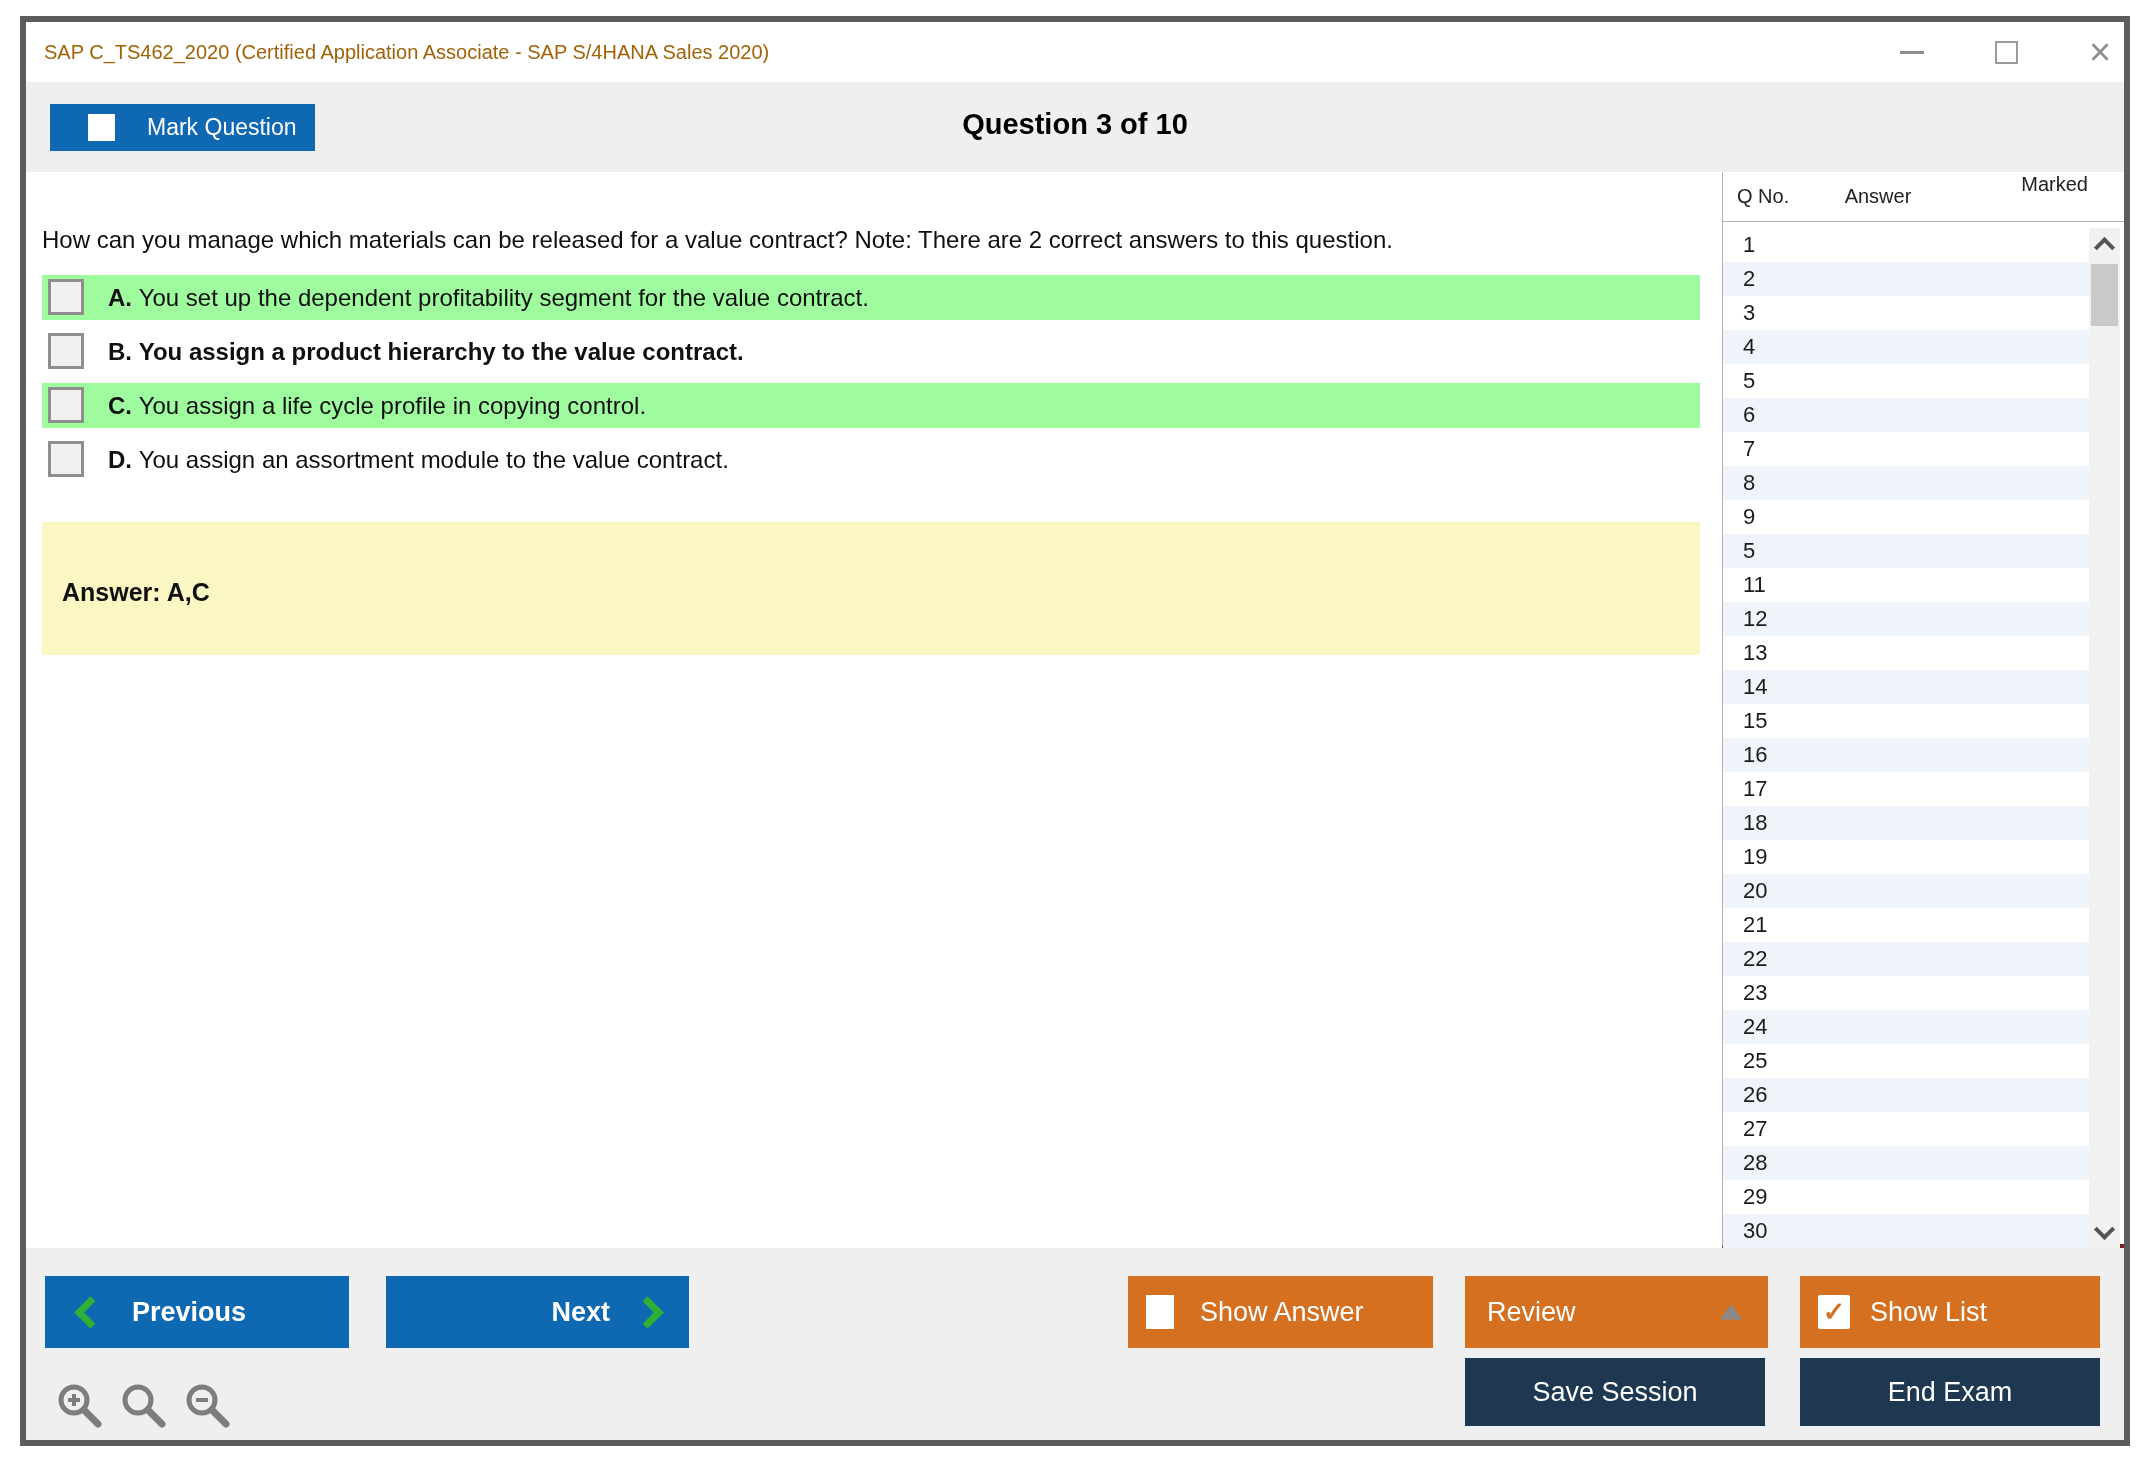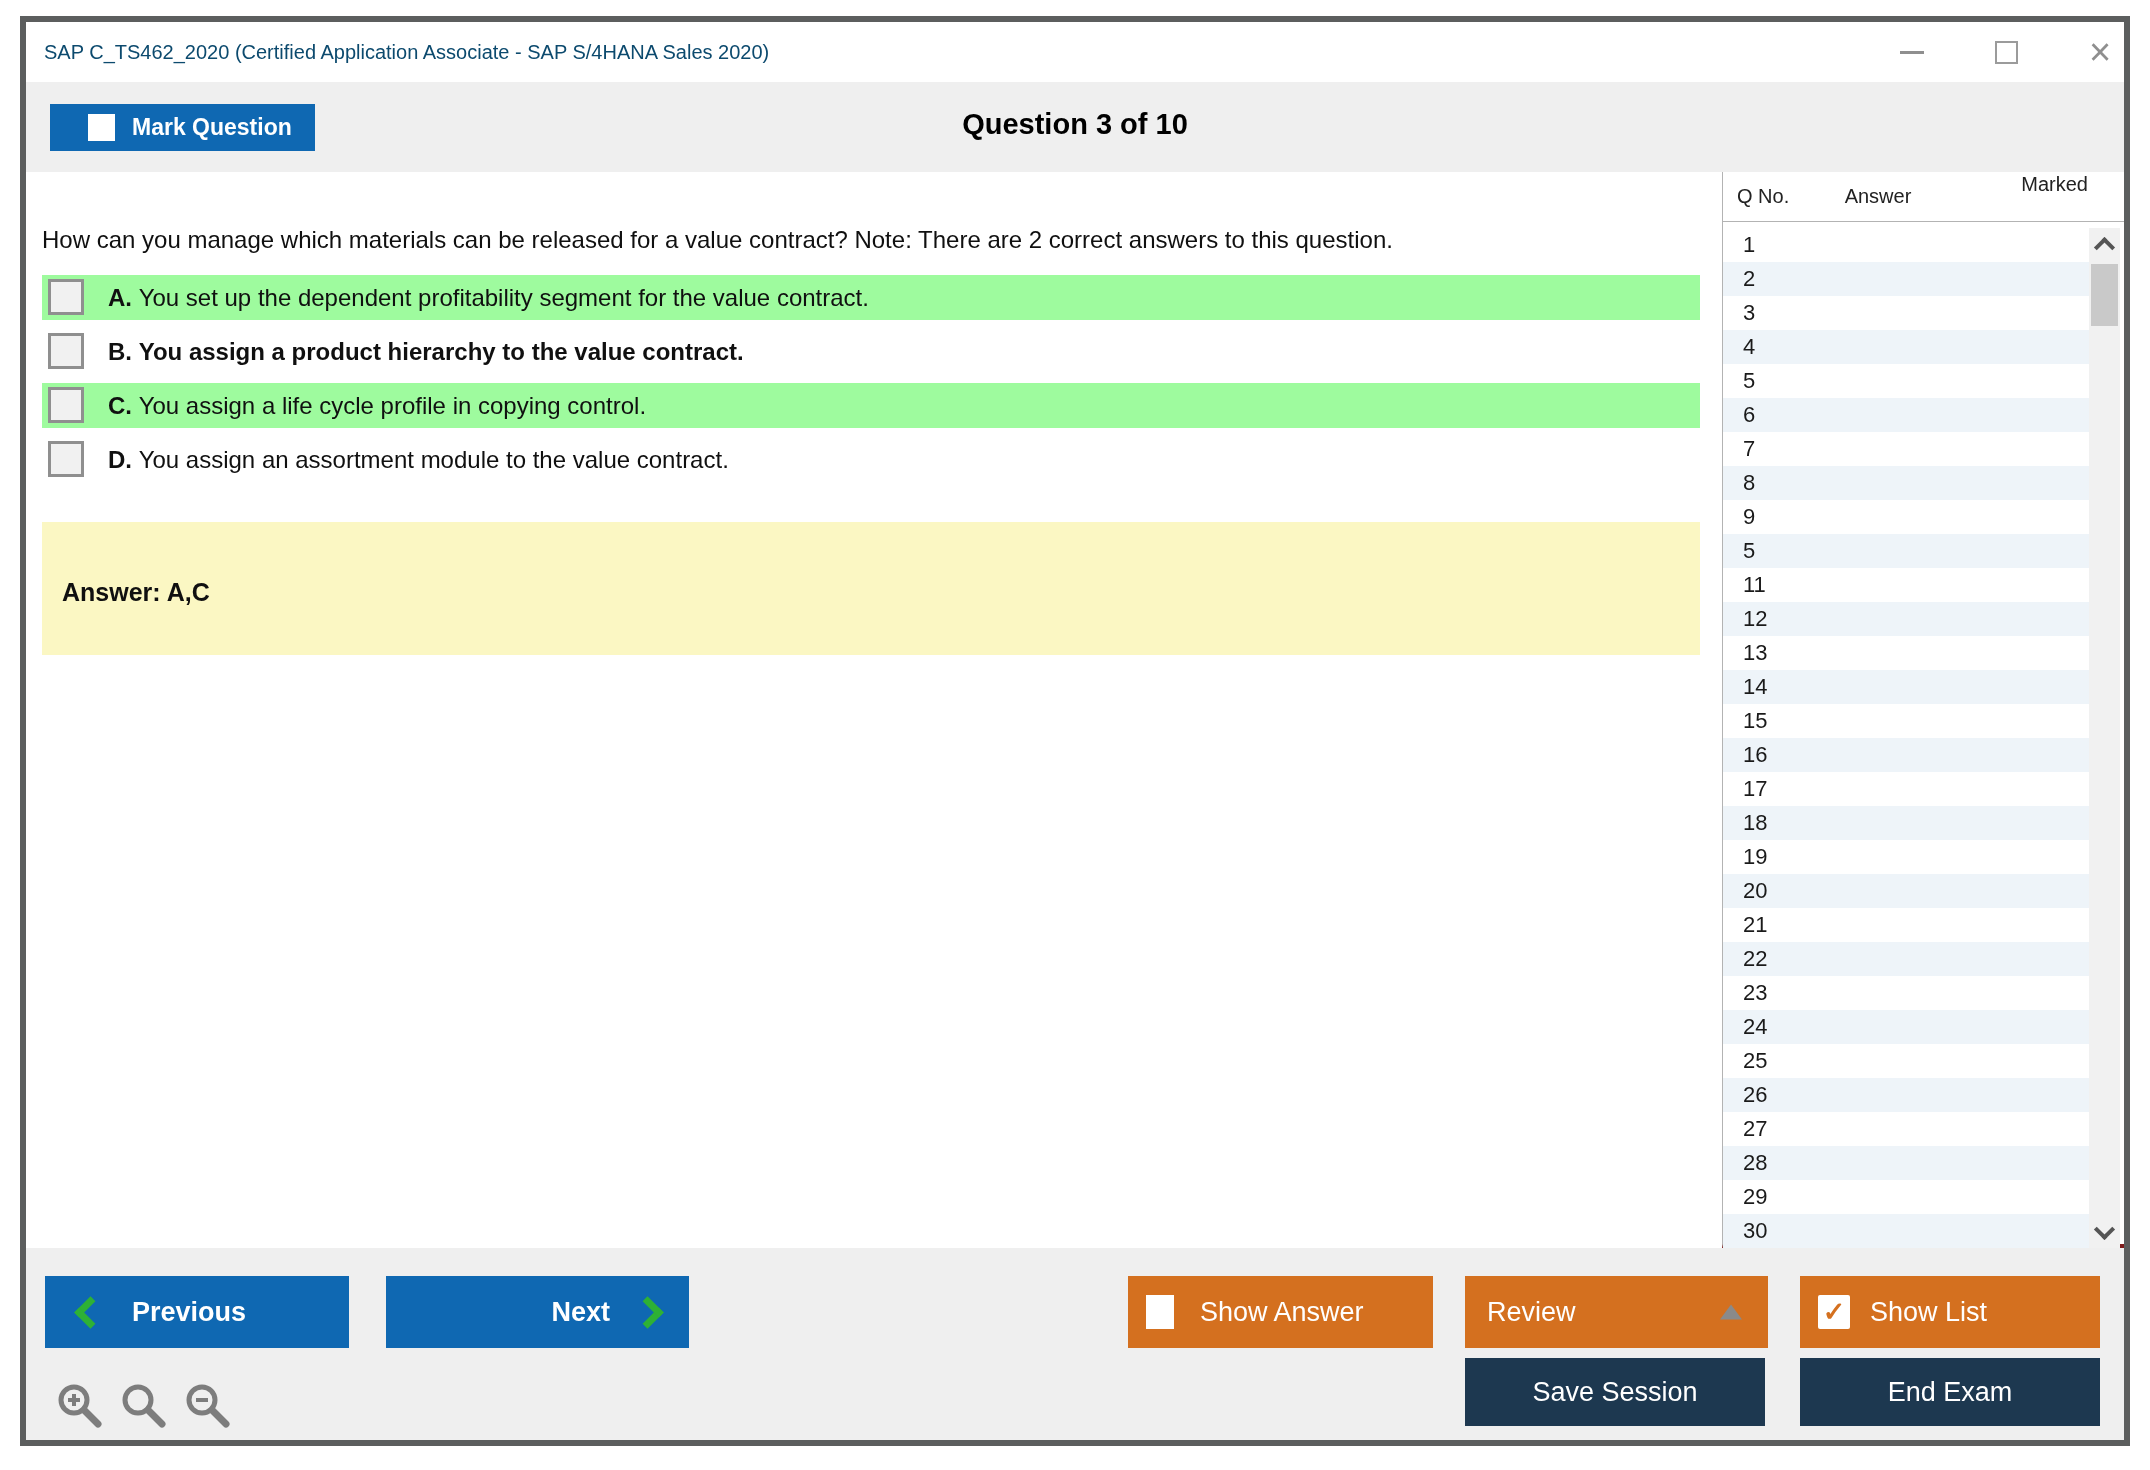--- a/index.html
+++ b/index.html
@@ -6,33 +6,33 @@
   body{
     width:2150px;height:1470px;background:#ffffff;position:relative;
     font-family:"Liberation Sans", sans-serif;color:#111;
   }
   .window{
     position:absolute;left:20px;top:16px;width:2110px;height:1430px;
     border:6px solid #5c5e5e;box-sizing:border-box;background:#fff;overflow:hidden;
   }
   
   .titlebar{position:absolute;left:0;top:0;width:100%;height:60px;background:#fff;}
-  .title{position:absolute;left:18px;top:50%;transform:translateY(-50%);font-size:20px;color:#0c4a6e;white-space:nowrap;}
+  .title{position:absolute;left:18px;top:50%;transform:translateY(-50%);font-size:20px;color:#a16207;white-space:nowrap;}
   .controls{position:absolute;right:6px;top:0;height:60px;display:flex;align-items:center;gap:58px;}
   .ctrl{width:36px;height:44px;display:flex;align-items:center;justify-content:center;cursor:default;}
   .min-glyph{width:24px;height:0;border-top:3px solid #8f8f8f;}
   .max-glyph{width:19px;height:19px;border:2px solid #9b9b9b;}
   .close-glyph{font-size:38px;color:#8f8f8f;line-height:1;font-weight:400;}
   
   .band{position:absolute;left:0;top:60px;width:100%;height:90px;background:#efefef;}
   .counter{position:absolute;left:0;right:0;top:26px;text-align:center;font-size:29px;font-weight:bold;color:#000;}
   .mark-btn{position:absolute;left:24px;top:22px;width:265px;height:47px;background:var(--blue);
     display:flex;align-items:center;gap:17px;padding-left:38px;box-sizing:border-box;}
   .mark-cb{width:27px;height:27px;background:#fff;flex:0 0 auto;}
-  .mark-label{color:#fff;font-weight:bold;font-size:23px;white-space:nowrap;}
+  .mark-label{color:#fff;font-weight:normal;font-size:23px;white-space:nowrap;margin-left:15px;}
   
   .content{position:absolute;left:0;top:150px;width:100%;height:1076px;background:#fff;}
   .question-text{position:absolute;left:16px;top:33px;width:1668px;font-size:24px;line-height:30px;color:#101010;margin-top:20px;}
   .option{position:absolute;left:16px;width:1658px;height:45px;}
   .option.hl{background:var(--green);}
   .opt-cb{position:absolute;left:6px;top:4px;width:36px;height:36px;background:#f1f1f1;
     border:3px solid #8f8f8f;box-sizing:border-box;}
   .opt-text{position:absolute;left:66px;top:50%;transform:translateY(-50%);font-size:24px;color:#101010;white-space:nowrap;}
   .answer-box{position:absolute;left:16px;top:350px;width:1658px;height:133px;background:var(--yellow);}
   .answer-text{position:absolute;left:20px;top:56px;font-size:25px;font-weight:bold;color:#101010;}

